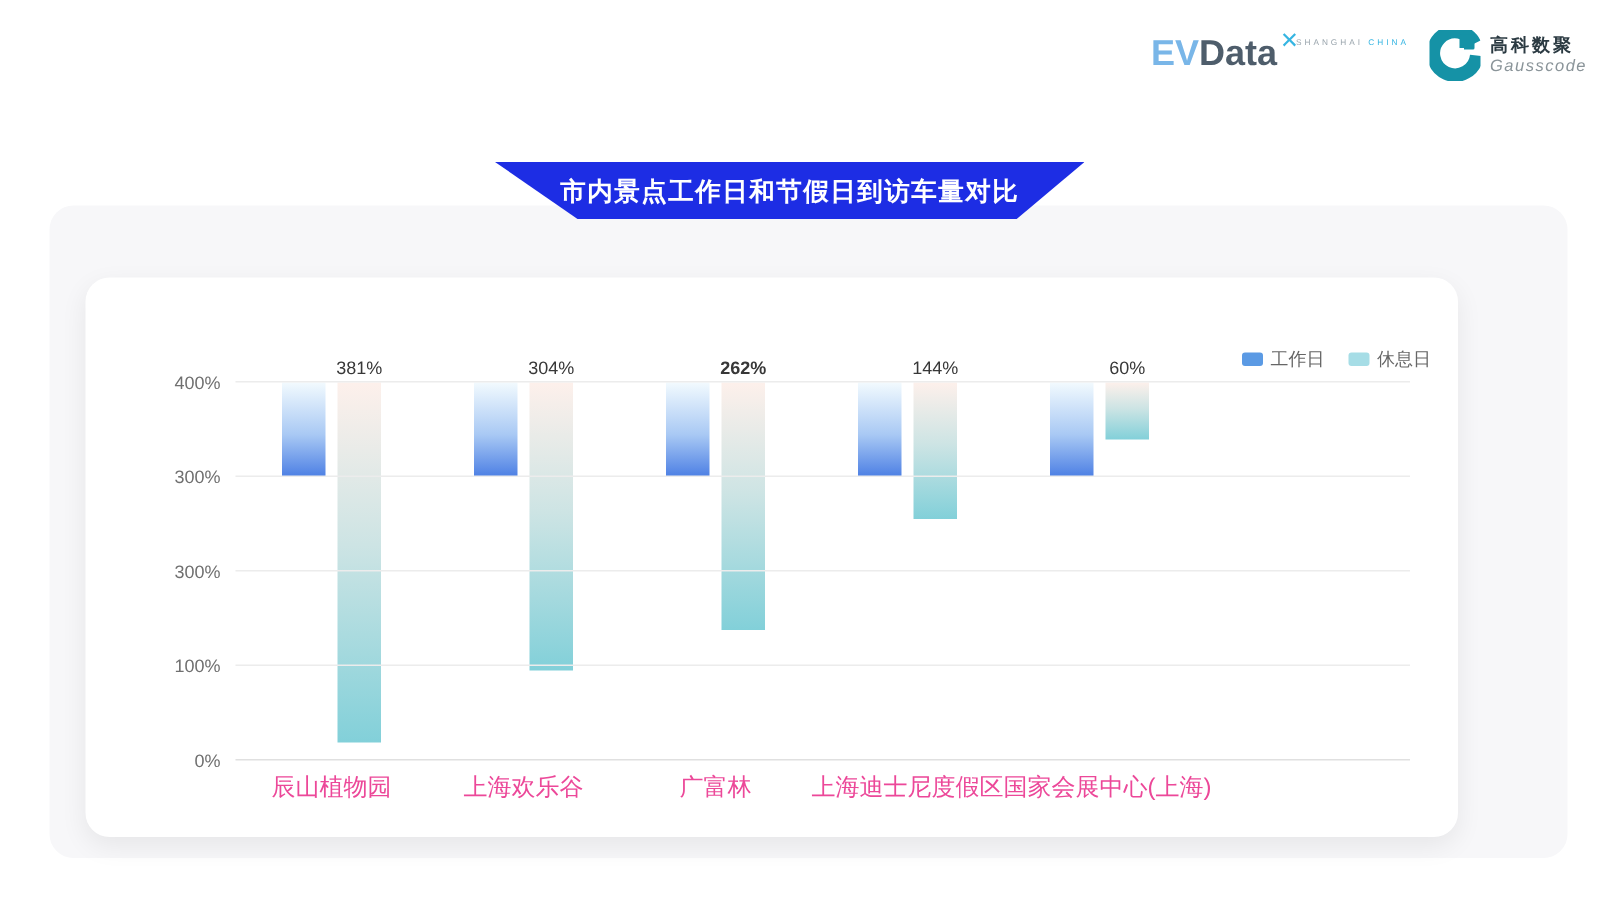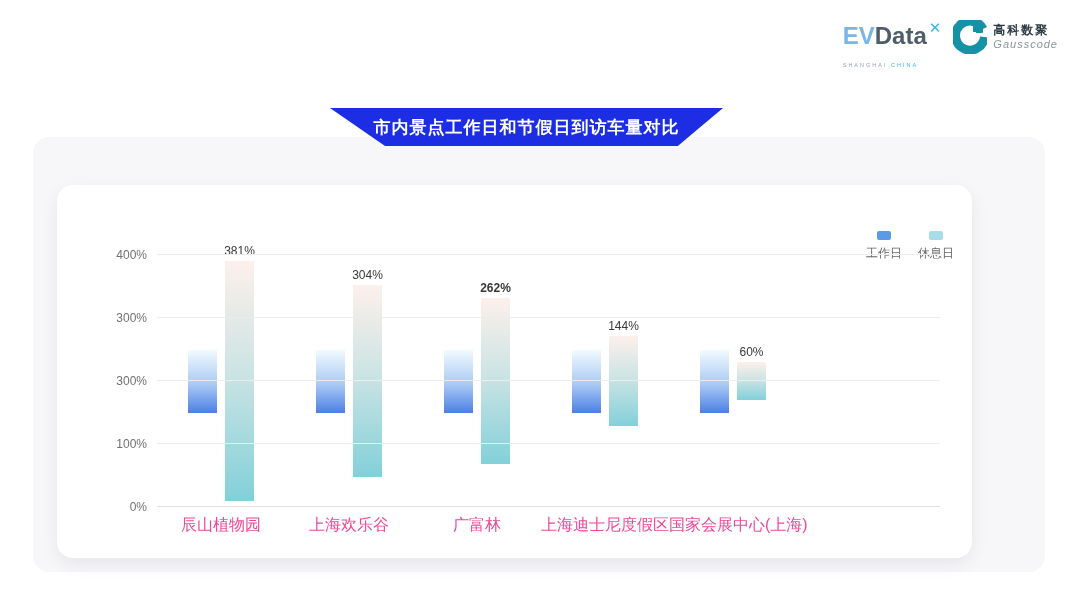--- a/index.html
+++ b/index.html
@@ -2,21 +2,21 @@
 <html><head>
 <meta charset="utf-8">
 <style>
   * { margin:0; padding:0; box-sizing:border-box; }
   html,body { width:1080px; height:608px; background:#ffffff; overflow:hidden;
               font-family:"Liberation Sans","DejaVu Sans",sans-serif; }
   .page { position:relative; width:1080px; height:608px; }
 
   
   .logos { position:absolute; top:20px; right:22px; display:flex; align-items:flex-start; gap:14px; }
-  .evdata { display:flex; flex-direction:column; line-height:1; padding-top:4px;gap:12px; }
+  .evdata { display:flex; line-height:1; padding-top:4px; }
   .evdata-main { font-size:24px; font-weight:bold; letter-spacing:0; }
   .evdata-main .ev   { color:#79b6e8; }
   .evdata-main .dat  { color:#4e5d6b; }
   .evdata-main .xmark{ color:#36b5e2; font-size:15px; vertical-align:top; position:relative; top:-4px; left:2px; font-weight:bold; }
   .evdata-sub { font-size:5.5px; letter-spacing:2px; margin-top:3px; color:#9aa5ad; }
   .evdata-sub .cn { color:#36b5e2; }
   .gauss { display:flex; align-items:center; gap:6px; }
   .gauss-icon { width:34px; height:34px; position:relative; }
   .gauss-text { display:flex; flex-direction:column; line-height:1.1; }
   .gauss-cn { font-size:12px; font-weight:bold; color:#2b3a42; letter-spacing:2px; }
@@ -29,33 +29,33 @@
             clip-path:polygon(0% 0%, 100% 0%, 88.5% 100%, 14% 100%); }
 
   
   .outer-panel { position:absolute; left:33px; top:137px; width:1012px; height:435px;
                  background:#f7f7f9; border-radius:16px; }
   .card { position:absolute; left:57px; top:185px; width:915px; height:373px;
           background:#ffffff; border-radius:16px; box-shadow:0 6px 18px rgba(0,0,0,0.07); }
 
   
   .legend { position:absolute; top:46px; right:18px; display:flex; gap:16px; align-items:center; }
-  .legend-item { display:flex; align-items:center; gap:5px; font-size:12px; color:#666666; cursor:pointer;flex-direction:column; }
+  .legend-item { display:flex; align-items:center; gap:5px; font-size:12px; color:#666666; cursor:pointer; }
   .swatch { width:14px; height:9px; border-radius:2px; display:inline-block; }
 
   
   .plot { position:absolute; left:100px; top:70px; width:783px; height:252px; }
   .grid-line { position:absolute; left:0; width:100%; height:1px; background:#ececec; }
   .grid-line.base { background:#e0e0e0; }
   .y-label { position:absolute; right:calc(100% + 10px); transform:translateY(-6px);
              font-size:12px; color:#707070; white-space:nowrap; }
   .groups { position:absolute; left:0; bottom:0; width:100%; height:100%; display:flex; }
   .group { width:128px; flex:none; position:relative; height:100%; }
   .bars { position:absolute; bottom:0; left:0; width:100%; height:100%;
-          display:flex; align-items:center; justify-content:center; gap:8px; }
+          display:flex; align-items:flex-start; justify-content:center; gap:8px; }
   .bar { width:29px; position:relative; }
   .bar.work { background:linear-gradient(180deg,#f2fafe 0%,#a9c9f4 55%,#4c7fe4 100%); }
   .bar.rest { background:linear-gradient(180deg,#fdf0eb 0%,#cde4e4 45%,#82d0d9 100%); }
   .val-label { position:absolute; bottom:calc(100% + 3px); left:50%; transform:translateX(-50%);
                font-size:12px; color:#383838; white-space:nowrap; }
   .x-label { position:absolute; top:calc(100% + 8px); left:0; width:100%; text-align:center;
              font-size:16px; color:#ec4899; white-space:nowrap; }
 </style>
 </head>
 <body>

